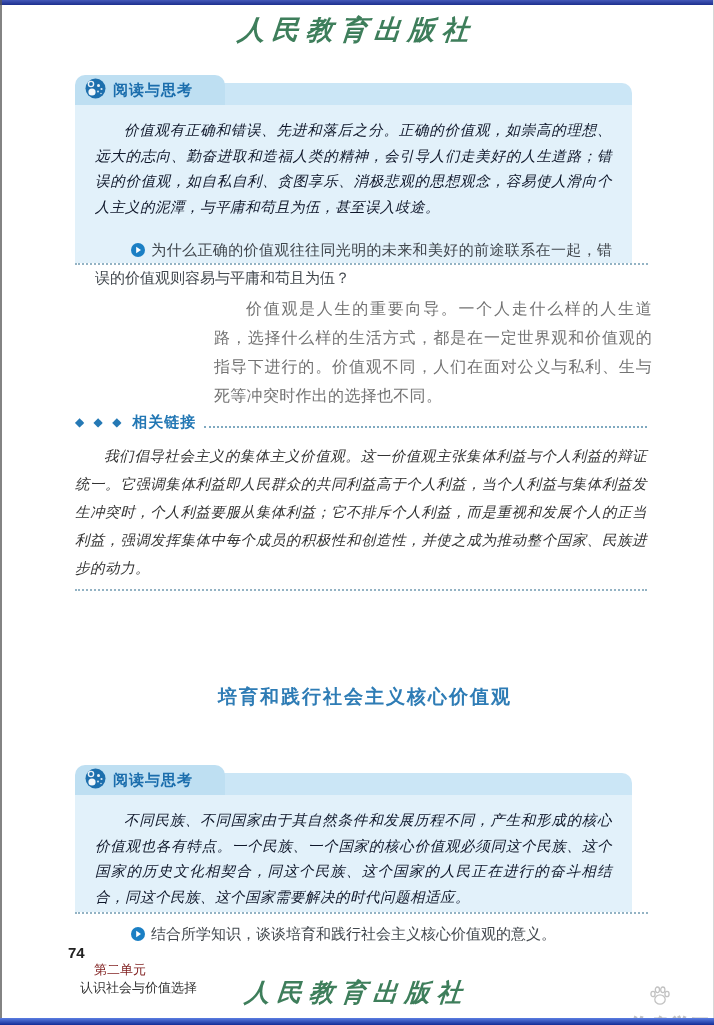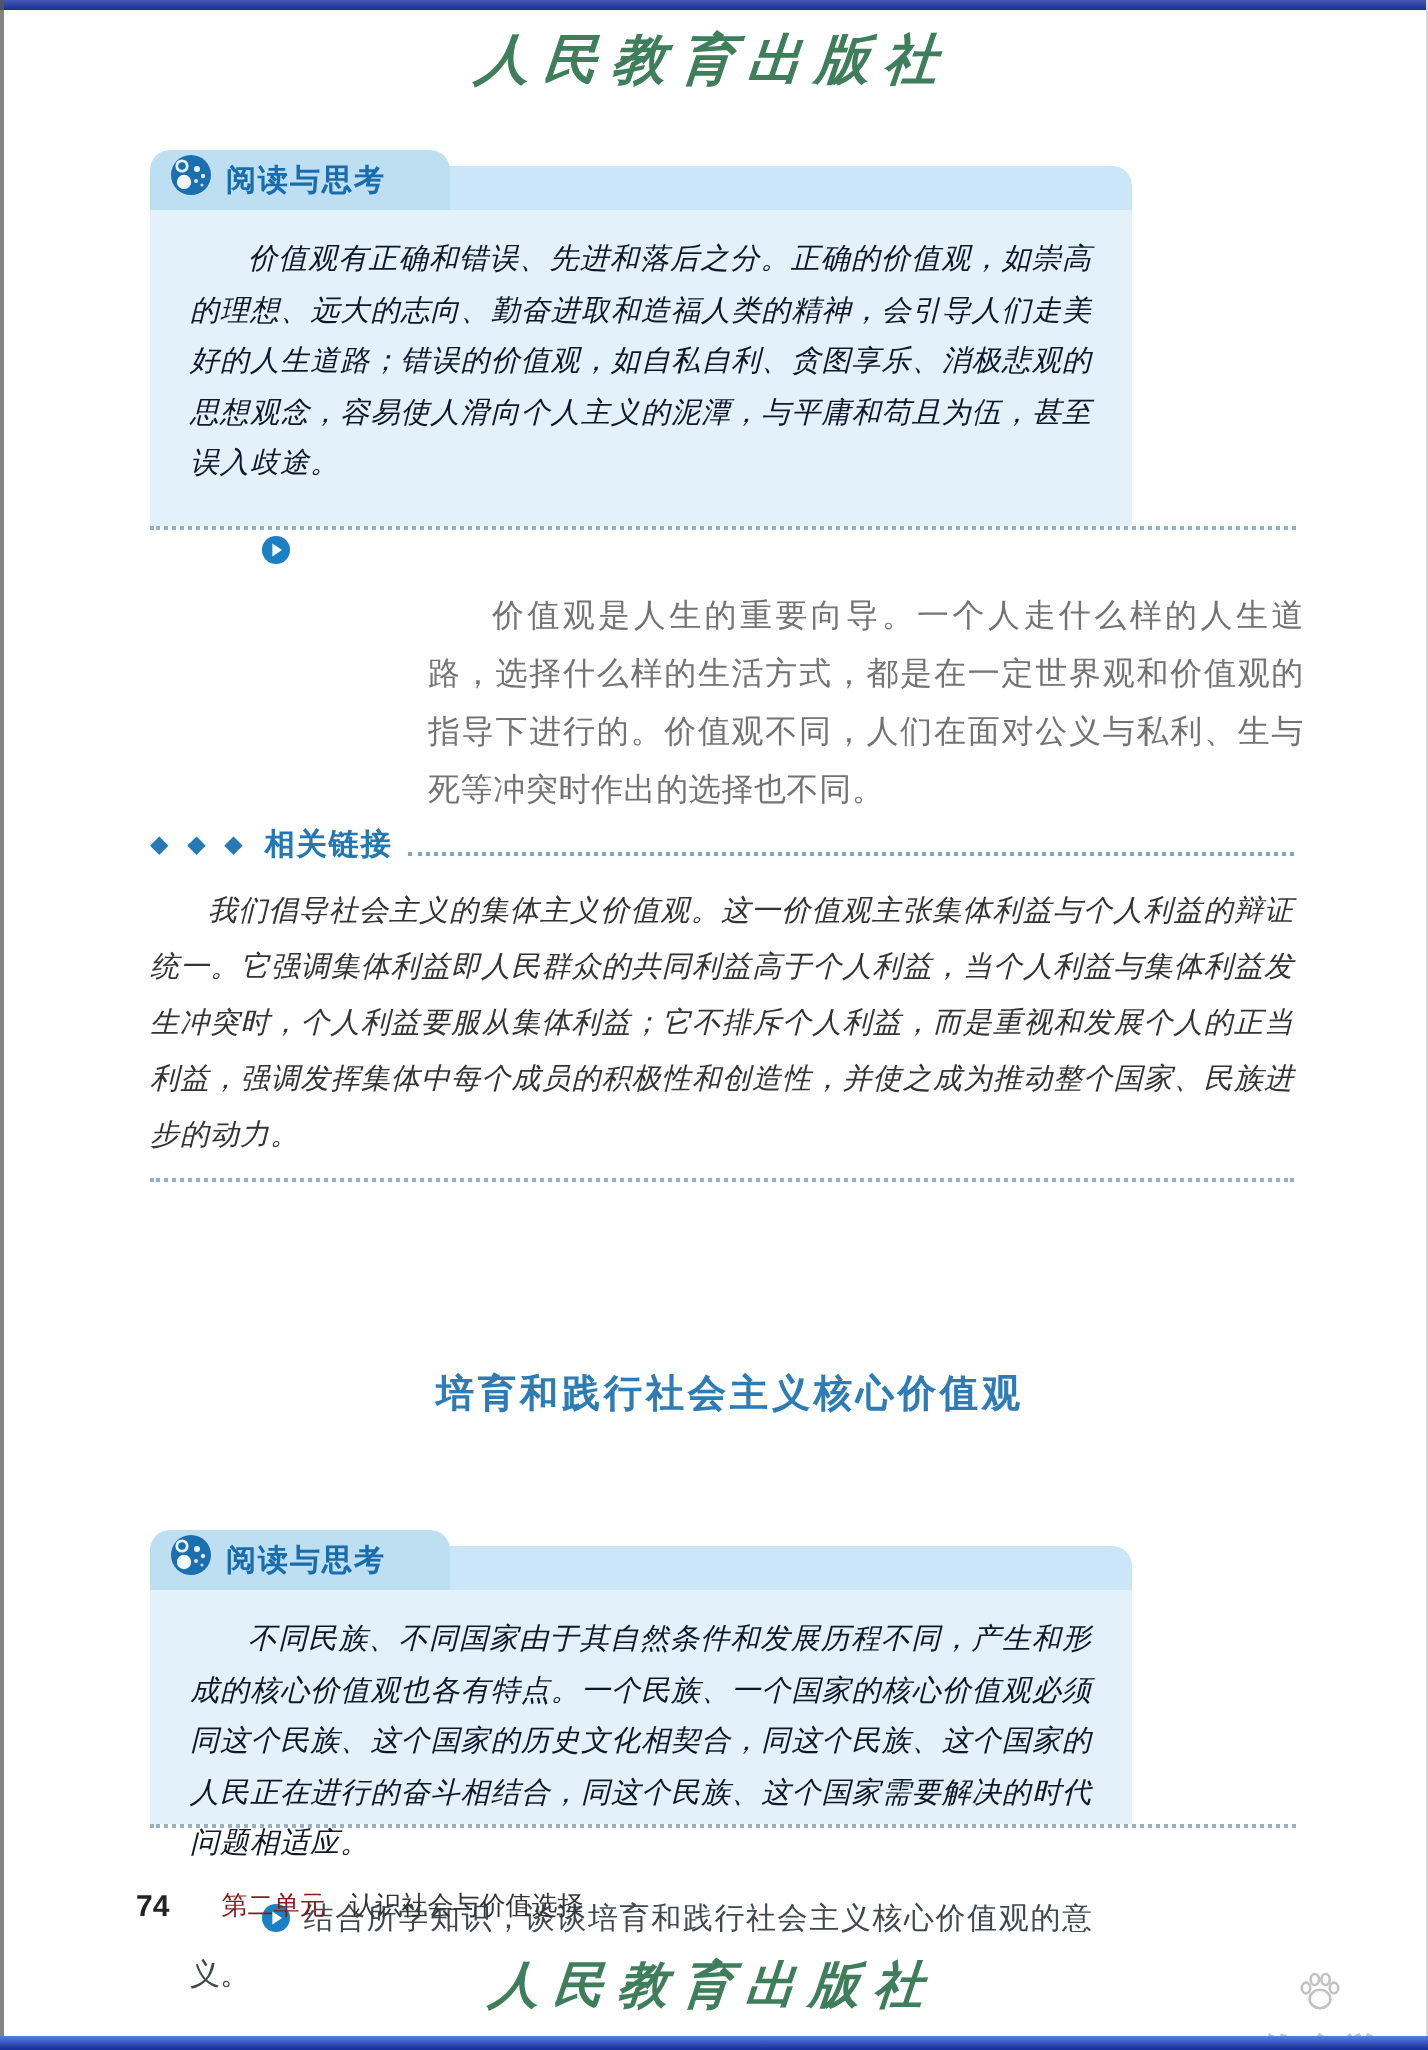--- a/index.html
+++ b/index.html
@@ -17,21 +17,21 @@
   
   .logo{
     position:absolute;left:0;right:0;text-align:center;
     font-family:"DejaVu Serif", serif;font-style:italic;font-weight:bold;
     color:#3e7e5b;letter-spacing:7px;transform:skewX(-5deg);
   }
   .logo.top{top:12px;font-size:27px;}
   .logo.bottom{top:976px;font-size:25px;}
 
   
-  .activity-box{position:absolute;left:75px;width:491px;}
+  .activity-box{position:absolute;left:75px;width:557px;}
   .box-header{position:relative;height:30px;}
   .box-tab{
     position:absolute;left:0;top:0;height:30px;width:150px;
     background:#bedff2;border-radius:10px 10px 0 0;
     display:flex;align-items:center;padding-left:10px;box-sizing:border-box;
   }
   .box-strip{
     position:absolute;left:140px;right:0;bottom:0;height:22px;
     background:#cbe6f6;border-radius:0 10px 0 0;
   }
@@ -72,21 +72,21 @@
   .rl-para{margin:9px 0 0 0;font-size:14.5px;line-height:28px;color:#333;}
   .rl-bottom{border-bottom:2px dotted #93b3c4;margin-top:7px;}
 
   
   .section-heading{
     position:absolute;left:0;right:0;text-align:center;
     font-size:19px;font-weight:bold;color:#2e7cb5;letter-spacing:2px;margin:0;
   }
 
   
-  .footer{position:absolute;left:68px;top:944px;display:flex;align-items:center;}
+  .footer{position:absolute;left:68px;top:944px;display:flex;align-items:flex-start;flex-direction:column;}
   .page-num{font-size:15px;font-weight:bold;color:#222;}
   .unit-label{font-size:13px;color:#7f1d1d;margin-left:26px;}
   .unit-title{font-size:13px;color:#333;margin-left:12px;}
 
   
   .watermark{
     position:absolute;right:3px;top:984px;display:flex;align-items:center;
     font-size:19px;font-weight:bold;color:#ffffff;
     -webkit-text-stroke:1px #c2c2c2;letter-spacing:1px;flex-direction:column;
   }
@@ -118,21 +118,21 @@
           </svg>
         </span>
         <span class="box-title">阅读与思考</span>
       </div>
     </div>
     <div class="box-body" style="height:158px;">
       <p class="kai-para">价值观有正确和错误、先进和落后之分。正确的价值观，如崇高的理想、远大的志向、勤奋进取和造福人类的精神，会引导人们走美好的人生道路；错误的价值观，如自私自利、贪图享乐、消极悲观的思想观念，容易使人滑向个人主义的泥潭，与平庸和苟且为伍，甚至误入歧途。</p>
       <p class="question q1"><span class="play-icon"><svg width="14" height="14" viewBox="0 0 14 14">
               <circle cx="7" cy="7" r="7" fill="#1b7fc4"></circle>
               <path d="M5.2 3.8 L10 7 L5.2 10.2 Z" fill="#ffffff"></path>
-            </svg></span></p>
+            </svg></span><span>为什么正确的价值观往往同光明的未来和美好的前途联系在一起，错误的价值观则容易与平庸和苟且为伍？</span></p>
     </div>
     <div class="box-dotted"></div>
   </section>
 
   <p class="main-para" style="top:294px;">价值观是人生的重要向导。一个人走什么样的人生道路，选择什么样的生活方式，都是在一定世界观和价值观的指导下进行的。价值观不同，人们在面对公义与私利、生与死等冲突时作出的选择也不同。</p>
 
   <section class="related" style="top:411px;">
     <div class="rl-header">
       <span class="diamonds">◆ ◆ ◆</span>
       <span class="rl-title">相关链接</span>

